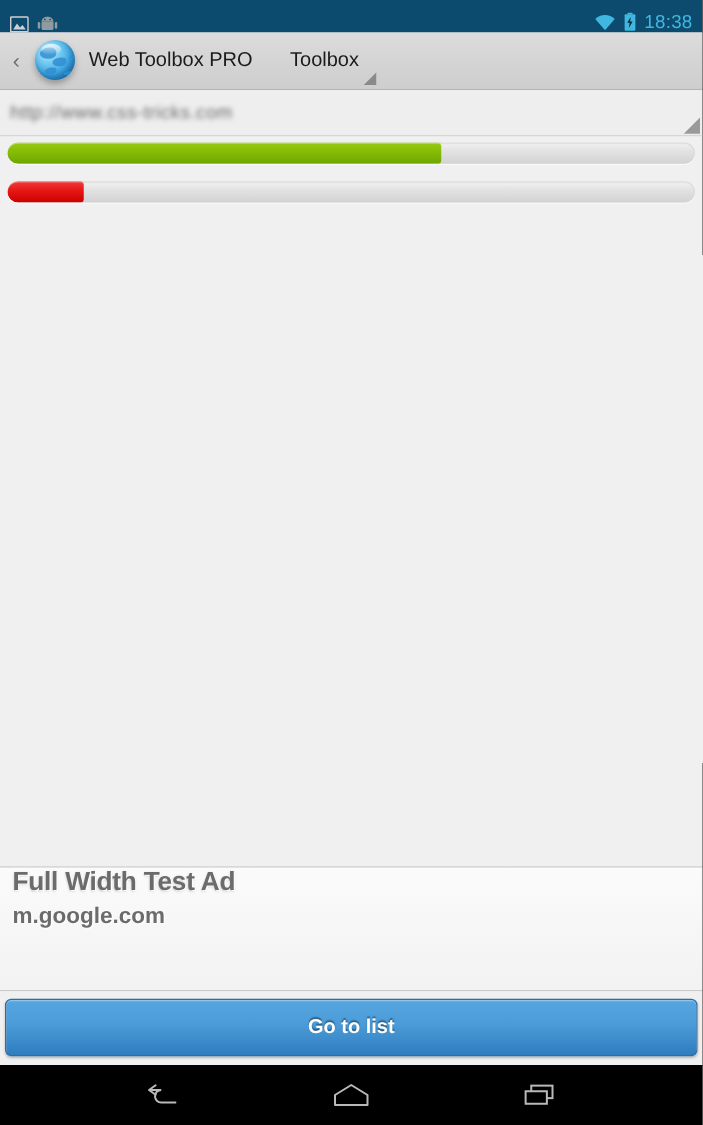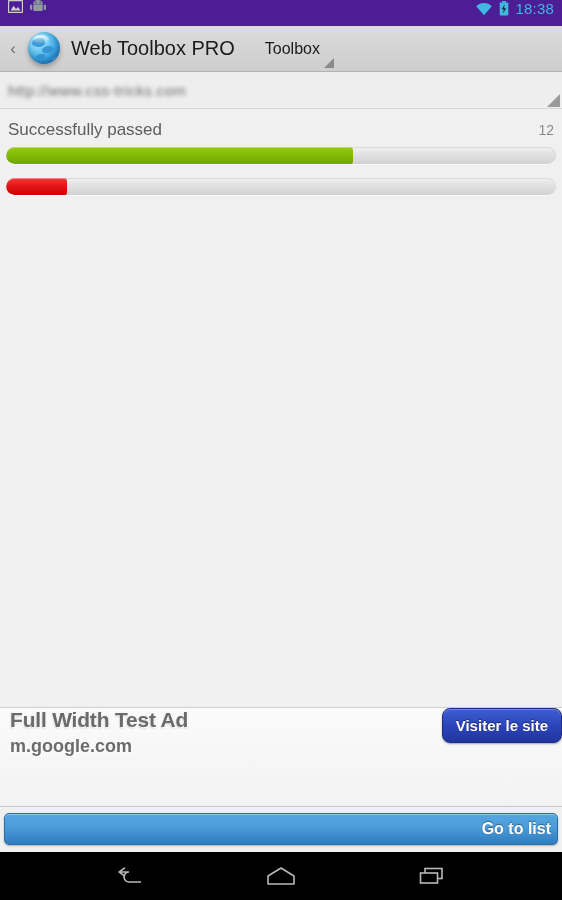--- a/index.html
+++ b/index.html
@@ -19,23 +19,23 @@
     width: 562px;
     height: 900px;
     background: #f0f0f0;
     display: flex;
     flex-direction: column;
   }
 
   
   .statusbar {
     height: 26px;
-    background: #4c1d95;
-    display: flex;
-    align-items: flex-start;
+    background: #0c4a6e;
+    display: flex;
+    align-items: flex-end;
     padding: 0 8px;
     flex: none;
   }
   .sb-left {
     display: flex;
     align-items: center;
     gap: 7px;
     flex: 1;
   }
   .sb-right {
@@ -106,21 +106,21 @@
   }
   .globe::after {
     content: "";
     position: absolute;
     left: 5px; top: 3px;
     width: 16px; height: 9px;
     background: linear-gradient(to bottom, rgba(255,255,255,.75), rgba(255,255,255,0));
     border-radius: 50%;
   }
   .ab-title {
-    font-size: 20px;
+    font-size: 16px;
     color: #1b1b1b;
     margin-left: 8px;
     white-space: nowrap;
   }
   .ab-spinner {
     margin-left: 30px;
     font-size: 16px;
     color: #1b1b1b;
     position: relative;
     padding-right: 14px;
@@ -254,32 +254,31 @@
   
   .cta-wrap {
     flex: none;
     background: #f0f0f0;
     padding: 6px 4px 7px 4px;
   }
   .cta {
     display: block;
     width: 100%;
     box-sizing: border-box;
-    height: 32px;
+    height: 46px;
     border-radius: 5px;
     border: 1px solid #2a6ea8;
     background: linear-gradient(to bottom, #56a7e0 0%, #4a9bd8 45%, #2f7cbe 100%);
     color: #ffffff;
     font-size: 16px;
     font-weight: bold;
     text-shadow: 0 -1px 1px rgba(0,0,0,.4);
     box-shadow: inset 0 1px 0 rgba(255,255,255,.35), 0 1px 2px rgba(0,0,0,.25);
     cursor: pointer;
     font-family: "Liberation Sans", sans-serif;
-    text-align: right;
   }
 
   
   .navbar {
     flex: none;
     height: 48px;
     background: #000;
     display: flex;
     align-items: center;
     justify-content: center;
@@ -349,44 +348,39 @@
   </div>
 
   <div class="urlrow">
     <div class="url-blur">http://www.css-tricks.com</div>
     <span class="url-caret"></span>
   </div>
 
   <div class="content">
 
     <div class="stat">
-      <div class="stat-head">
-        <span class="stat-label">Successfully passed</span>
-        <span class="stat-count">12</span>
-      </div>
       <div class="track">
         <div class="fill green" style="width:63%"></div>
       </div>
     </div>
 
 
     <div class="stat">
       <div class="track">
         <div class="fill red" style="width:11%"></div>
       </div>
     </div>
 
   </div>
 
   <div class="ad">
     <div class="ad-texts">
       <div class="ad-title">Full Width Test Ad</div>
       <div class="ad-url">m.google.com</div>
     </div>
-    <div class="ad-button">Visiter le site</div>
   </div>
 
   <div class="cta-wrap">
     <button class="cta">Go to list</button>
   </div>
 
   <div class="navbar">
     <div class="navbtn">
       <svg class="icon-svg" width="26" height="18" viewBox="0 0 26 18">
         <path d="M24 15 h-12 a5 5 0 0 1 0 -10 h-9" fill="none" stroke="#b9b9b9" stroke-width="1.6"></path>

